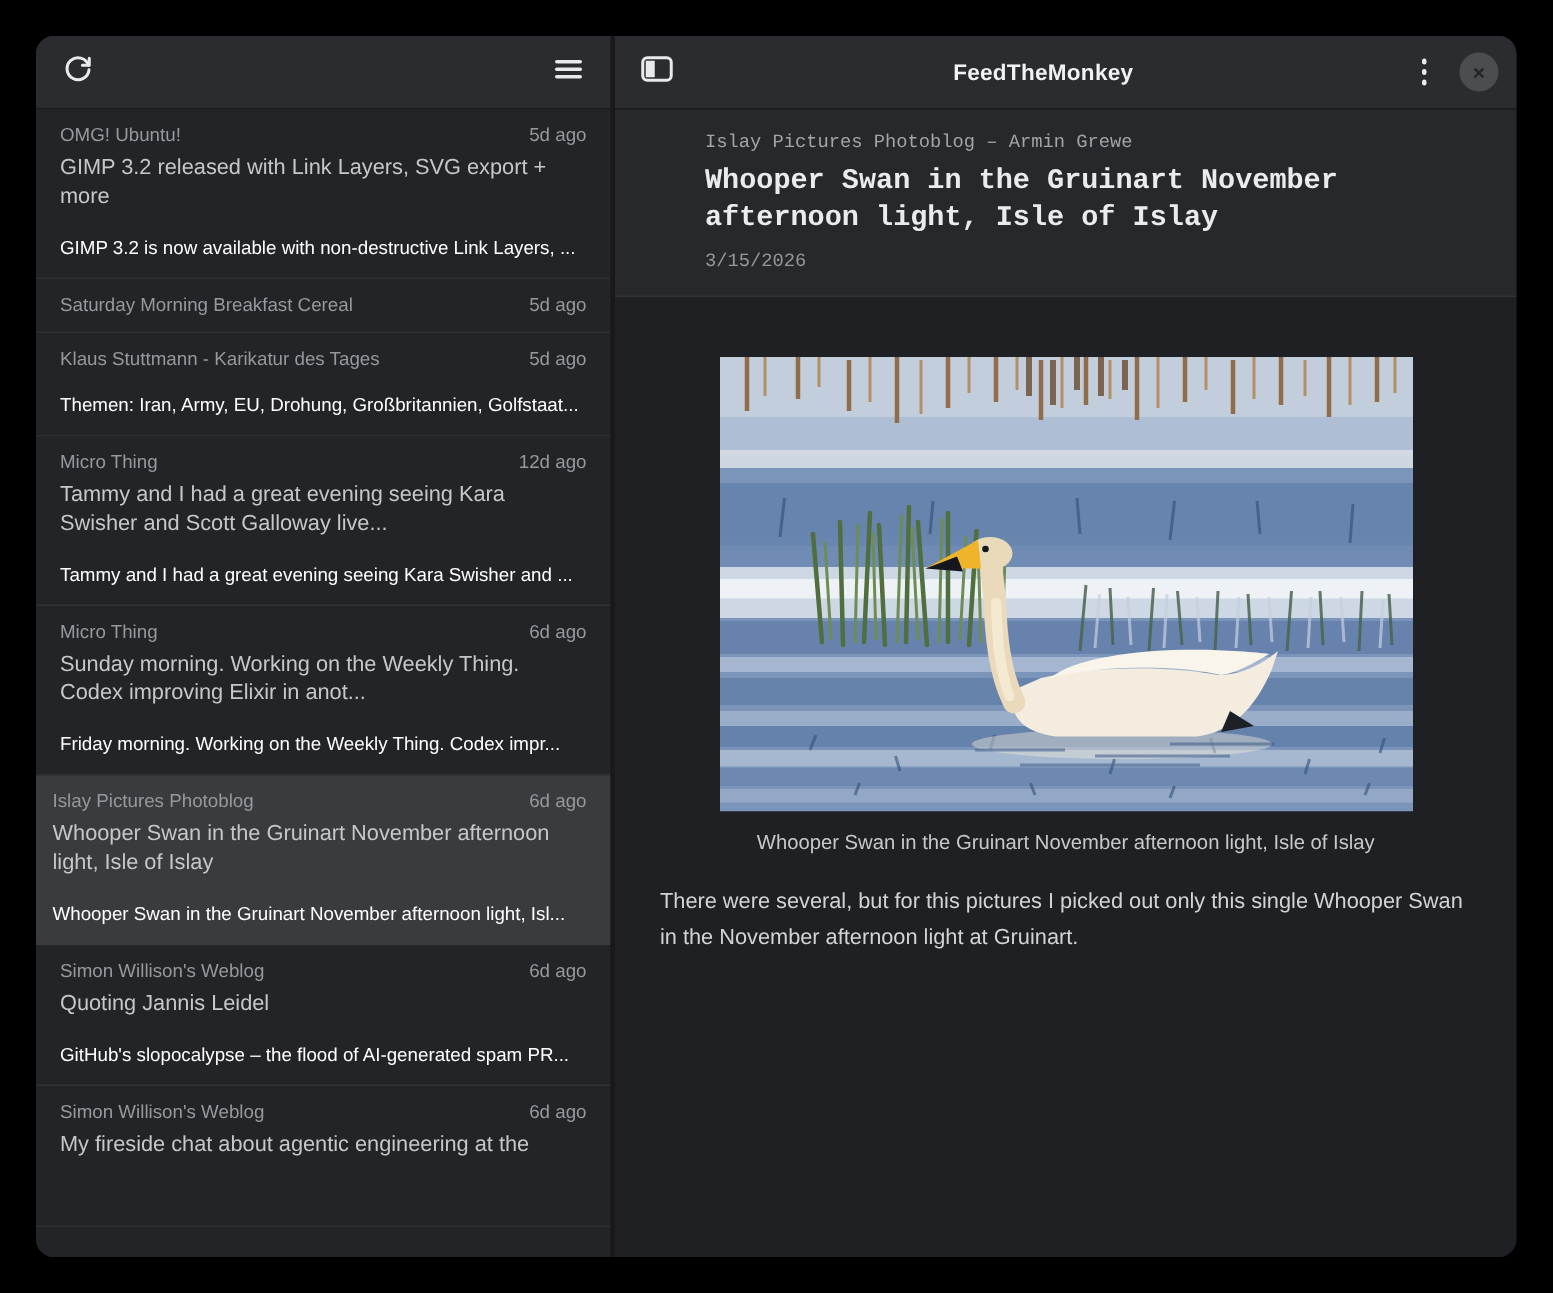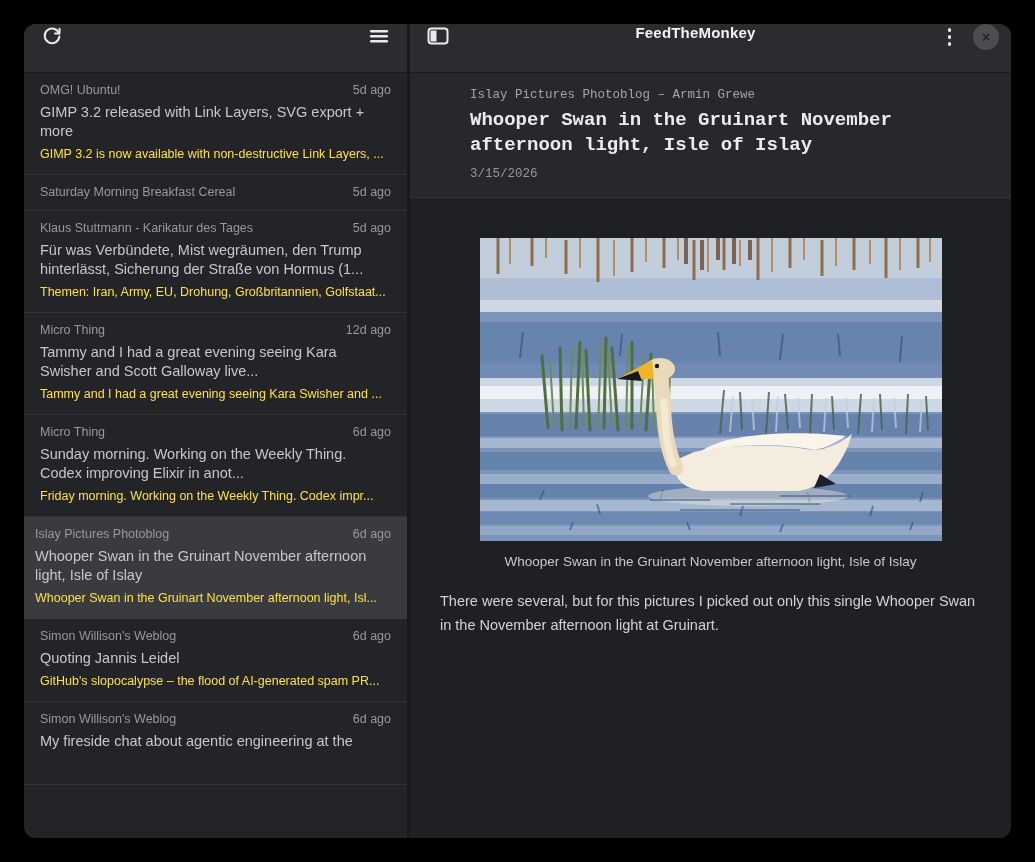--- a/index.html
+++ b/index.html
@@ -11,36 +11,36 @@
   .window {
     position:absolute; left:24px; top:24px; width:987px; height:814px;
     background:#202124; border-radius:12px; overflow:hidden;
     display:flex; flex-direction:row;
   }
   
   .left-pane { width:383px; flex:none; display:flex; flex-direction:column; background:#232428; min-width:0; }
   .pane-divider { width:3px; flex:none; background:#19191c; }
   .toolbar {
     height:48px; flex:none; background:#2b2c30; border-bottom:1px solid #1a1b1e;
-    display:flex; align-items:flex-start;
+    display:flex; align-items:center;
   }
   .left-toolbar { justify-content:space-between; padding:0 14px; }
   .icon-btn { width:28px; height:28px; display:flex; align-items:center; justify-content:center; cursor:pointer; }
   .feed-list { flex:1; overflow:hidden; }
   .feed-item { padding:10px 16px 11px; border-bottom:1px solid #303135; background:#232428; cursor:pointer; }
   .feed-item.selected { background:#3a3b3f; border-bottom-color:#3a3b3f;padding-left:11px; }
   .item-top { display:flex; justify-content:space-between; align-items:baseline; gap:10px; }
   .item-source { font-size:12.5px; color:#97989c; white-space:nowrap; overflow:hidden; text-overflow:ellipsis; }
   .item-time { font-size:12.5px; color:#97989c; flex:none; }
   .item-title {
     margin-top:6px; font-size:14.5px; line-height:19px; color:#c6c7ca;
     display:-webkit-box; -webkit-line-clamp:2; -webkit-box-orient:vertical; overflow:hidden;
   }
   .item-summary {
-    margin-top:5px; font-size:12.5px; line-height:17px; color:#fde047;
+    margin-top:16px; font-size:12.5px; line-height:17px; color:#ffffff;
     white-space:nowrap; overflow:hidden; text-overflow:ellipsis; min-height:17px;
   }
   
   .right-pane { flex:1; display:flex; flex-direction:column; background:#1f2023; min-width:0; }
   .right-toolbar { position:relative; padding:0 12px 0 14px; }
   .app-title {
     position:absolute; left:60px; right:90px; text-align:center;
     font-size:15px; font-weight:700; color:#f1f2f3; letter-spacing:.2px;
   }
   .right-controls { margin-left:auto; display:flex; align-items:center; gap:14px; z-index:2; }
@@ -101,21 +101,20 @@
       <span class="item-source">Saturday Morning Breakfast Cereal</span>
       <span class="item-time">5d ago</span>
     </div>
   </div>
 
   <div class="feed-item">
     <div class="item-top">
       <span class="item-source">Klaus Stuttmann - Karikatur des Tages</span>
       <span class="item-time">5d ago</span>
     </div>
-    <div class="item-title">Für was Verbündete, Mist wegräumen, den Trump hinterlässt, Sicherung der Straße von Hormus  (1...</div>
     <div class="item-summary">Themen: Iran, Army, EU, Drohung, Großbritannien, Golfstaat...</div>
   </div>
 
   <div class="feed-item">
     <div class="item-top">
       <span class="item-source">Micro Thing</span>
       <span class="item-time">12d ago</span>
     </div>
     <div class="item-title">Tammy and I had a great evening seeing Kara Swisher and Scott Galloway live...</div>
     <div class="item-summary">Tammy and I had a great evening seeing Kara Swisher and ...</div>

